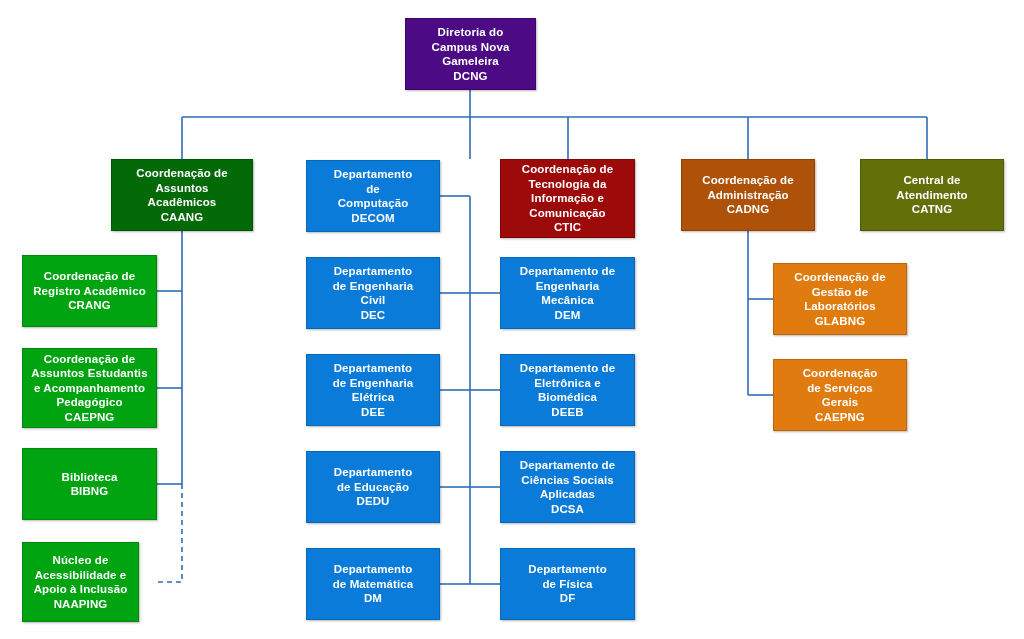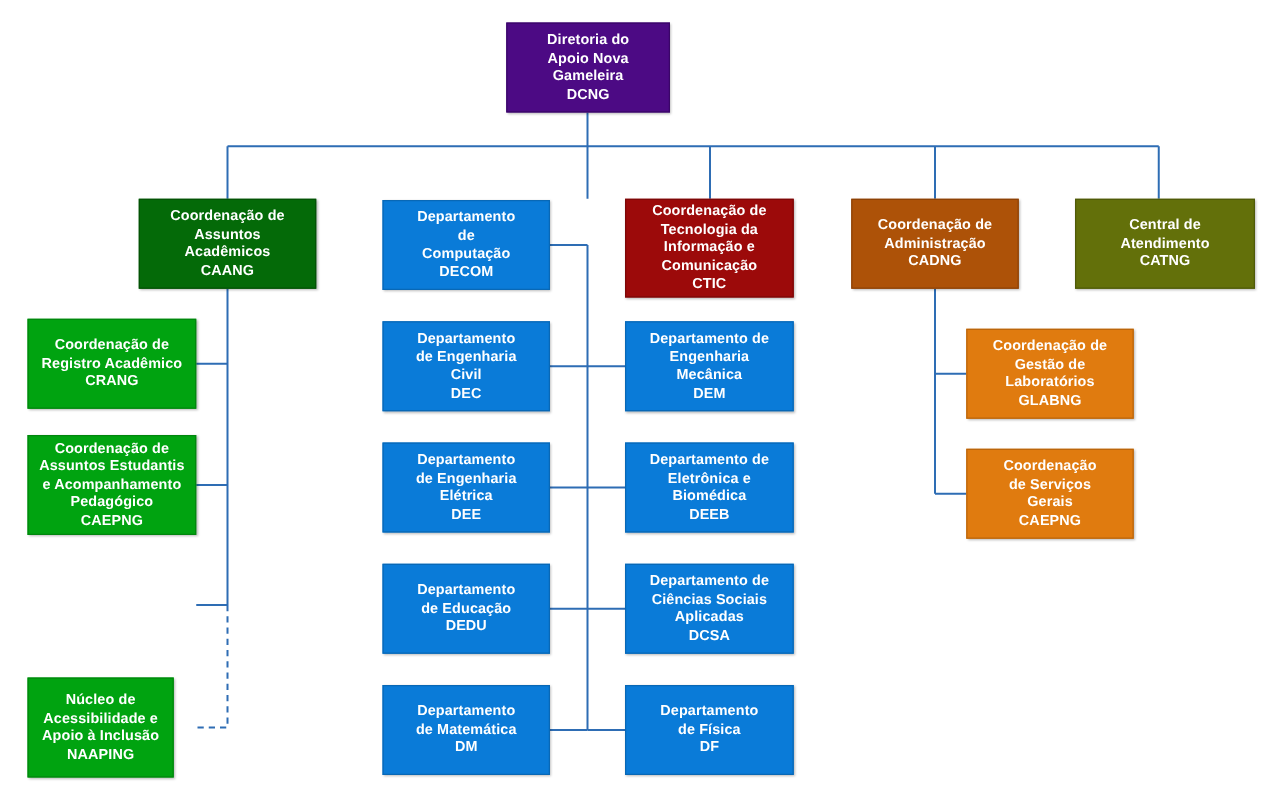--- a/index.html
+++ b/index.html
@@ -78,39 +78,41 @@
       <line x1="470" y1="487" x2="500" y2="487"></line>
       <line x1="470" y1="584" x2="500" y2="584"></line>
 
       <line x1="748" y1="231" x2="748" y2="395"></line>
       <line x1="748" y1="299" x2="773" y2="299"></line>
       <line x1="748" y1="395" x2="773" y2="395"></line>
     </g>
   </svg>
 
   <div class="node purple" style="left:405px;top:18px;width:131px;height:72px;">Diretoria do
-Apoio Nova
+Campus Nova
 Gameleira
 DCNG</div>
 
   <div class="node dgreen" style="left:111px;top:159px;width:142px;height:72px;">Coordenação de
 Assuntos
 Acadêmicos
 CAANG</div>
 
   <div class="node green" style="left:22px;top:255px;width:135px;height:72px;">Coordenação de
 Registro Acadêmico
 CRANG</div>
 
   <div class="node green" style="left:22px;top:348px;width:135px;height:80px;">Coordenação de
 Assuntos Estudantis
 e Acompanhamento
 Pedagógico
 CAEPNG</div>
 
+  <div class="node green" style="left:22px;top:448px;width:135px;height:72px;">Biblioteca
+BIBNG</div>
 
   <div class="node green" style="left:22px;top:542px;width:117px;height:80px;">Núcleo de
 Acessibilidade e
 Apoio à Inclusão
 NAAPING</div>
 
   <div class="node blue" style="left:306px;top:160px;width:134px;height:72px;">Departamento
 de
 Computação
 DECOM</div>

